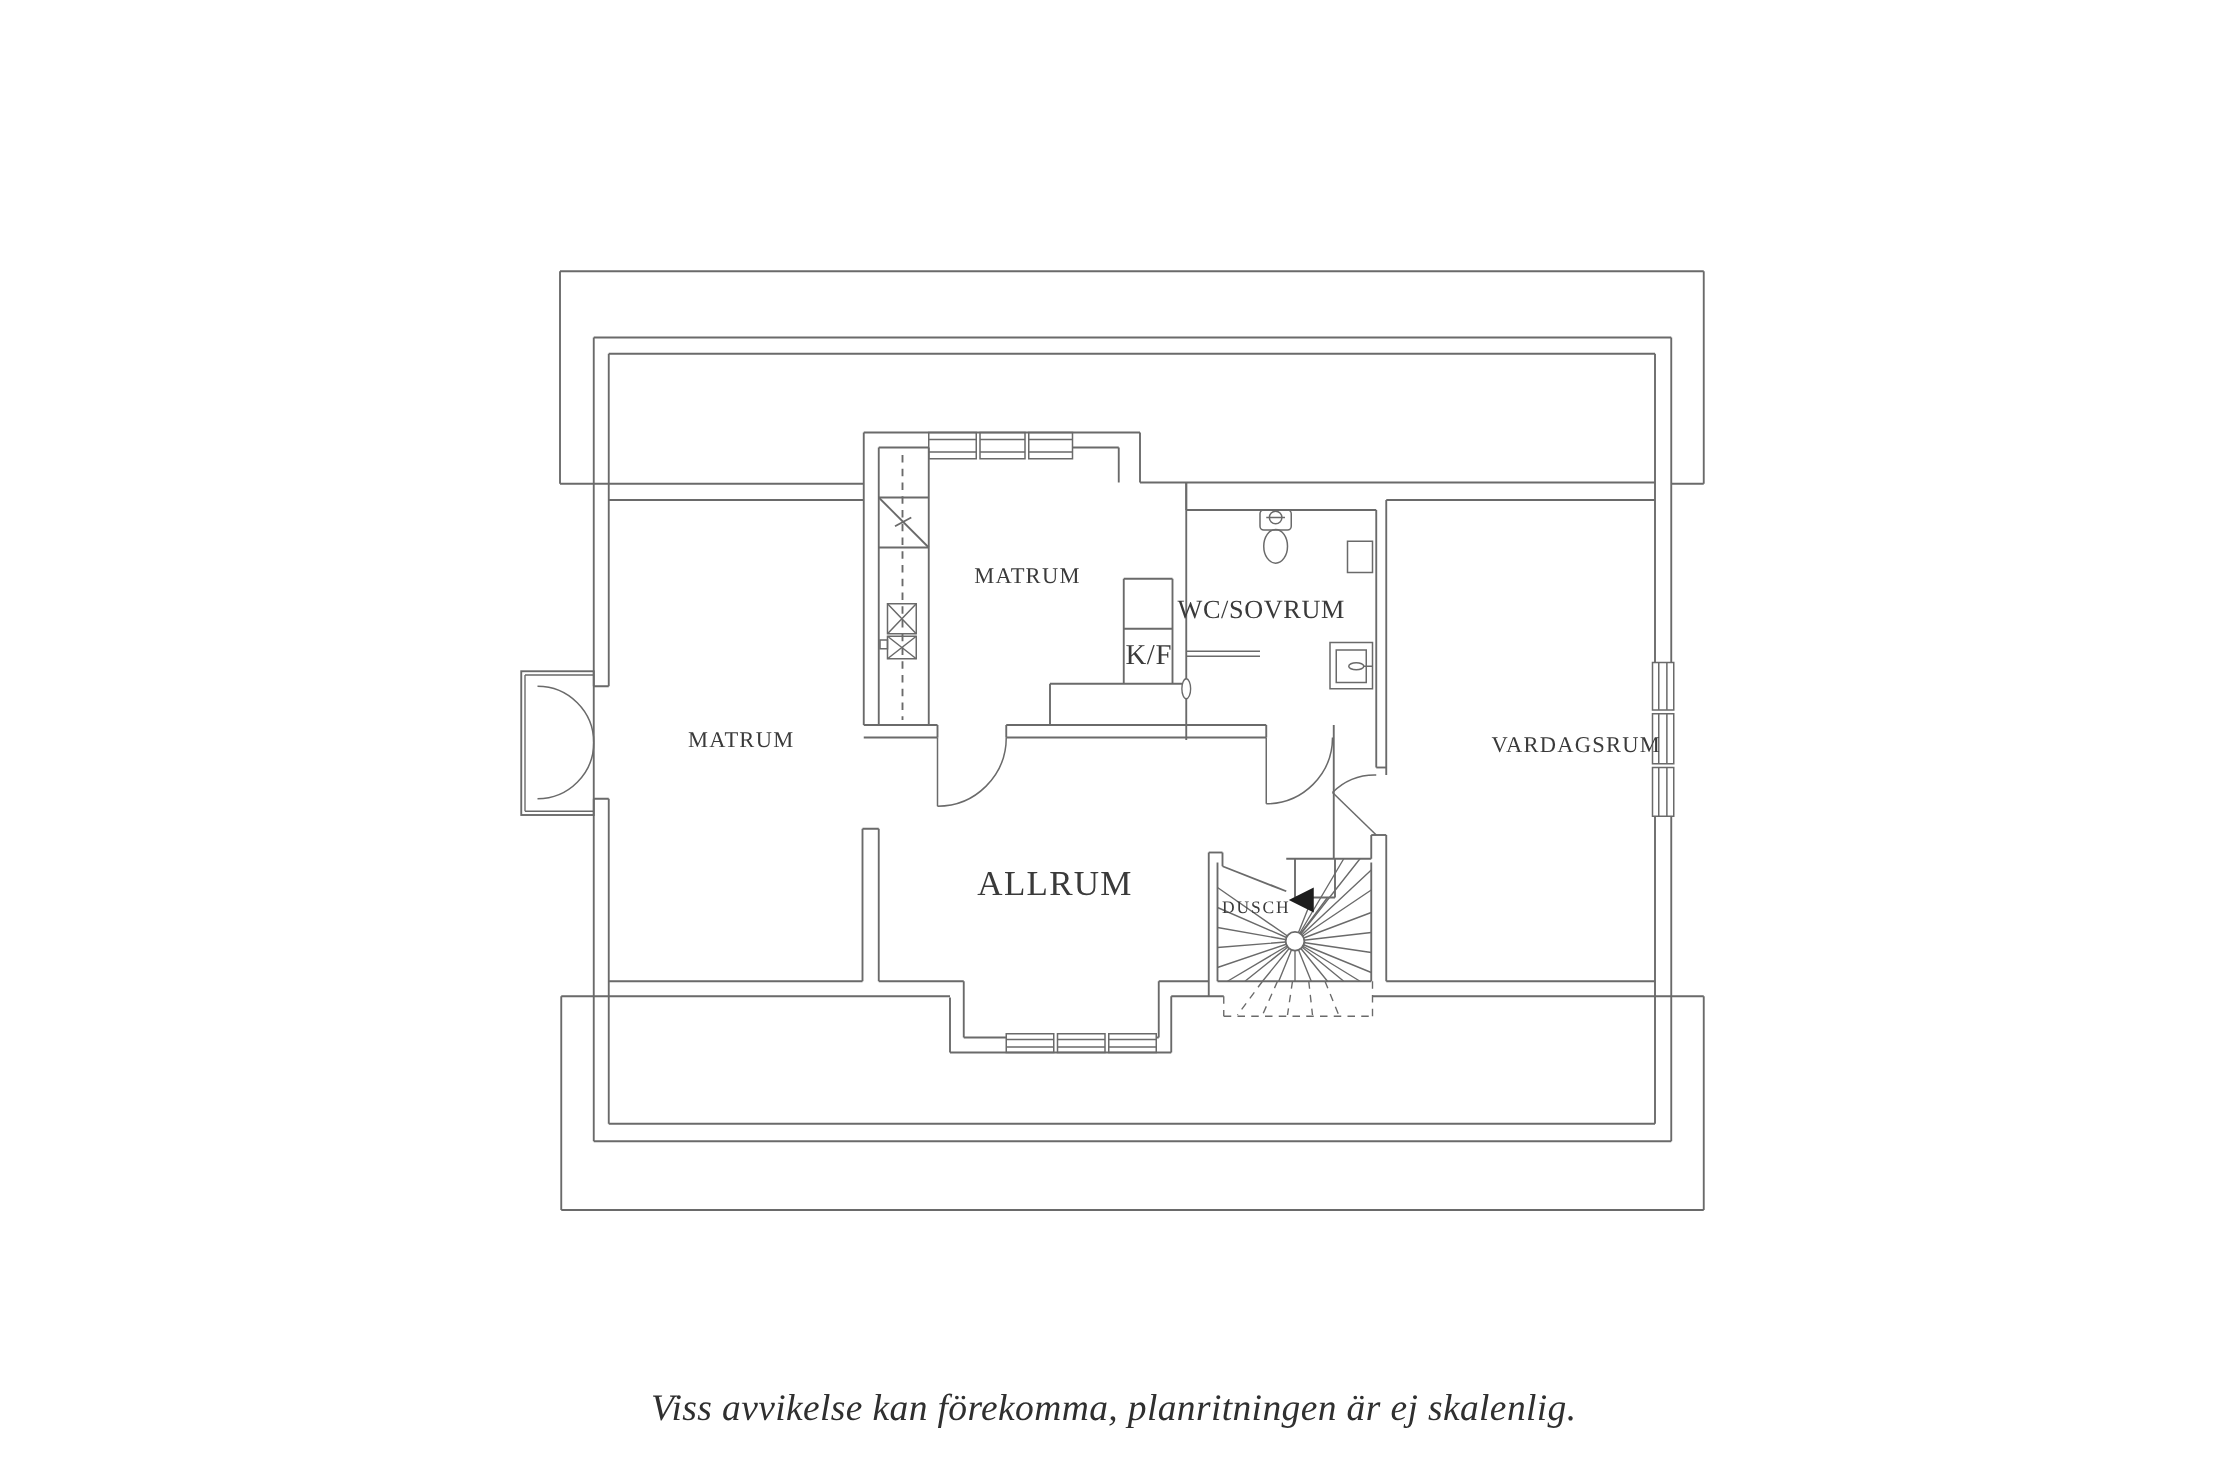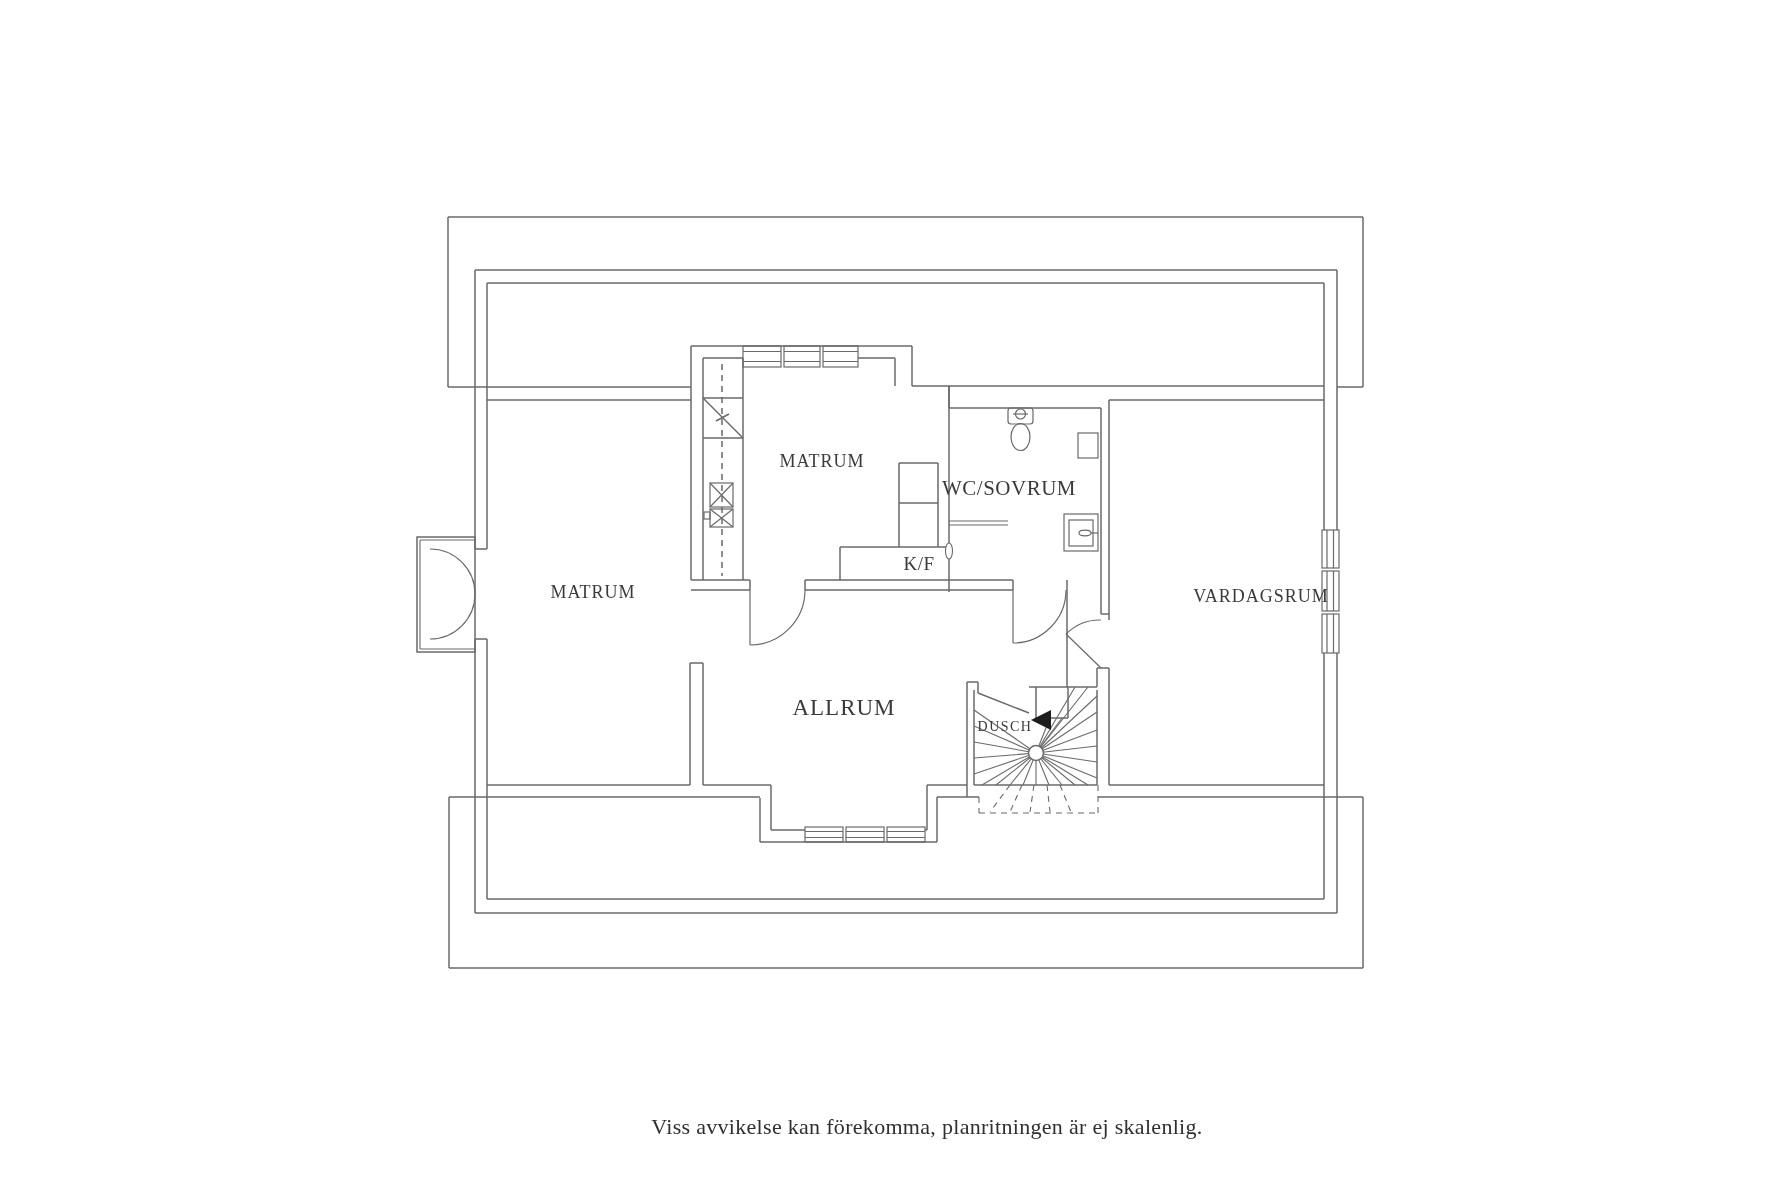--- a/index.html
+++ b/index.html
@@ -21,30 +21,30 @@
   }
   .lbl-title{
     left:880px;top:85px;
     font-size:42px;
     letter-spacing:3px;
     color:#2b2b2b;
   }
   .lbl-sovrum{left:593px;top:592px;}
   .lbl-matrum{left:822px;top:461px;}
   .lbl-wc{left:1009px;top:488px;font-size:21px;letter-spacing:0.5px;}
-  .lbl-kf{left:919px;top:524px;font-size:19px;letter-spacing:0.5px;margin-top:40px;}
+  .lbl-kf{left:919px;top:524px;font-size:23px;letter-spacing:0.5px;}
   .lbl-vardagsrum{left:1261px;top:596px;}
-  .lbl-allrum{left:844px;top:708px;font-size:23px;}
+  .lbl-allrum{left:844px;top:708px;font-size:28px;}
   .lbl-trappa{left:1005px;top:727px;font-size:14px;letter-spacing:1.5px;}
   .lbl-disclaimer{
     left:891px;top:1127px;
-    font-size:22px;
+    font-style:italic;
+    font-size:30px;
     letter-spacing:0.3px;
     color:#2f2f2f;
-    margin-left:36px;
   }
 </style>
 </head>
 <body>
 
 <div class="page">
 
   <svg class="plan-svg" width="1780" height="1187" viewBox="0 0 1780 1187" fill="none" stroke="#6a6a6a" stroke-width="1.5">
 
     <g>

